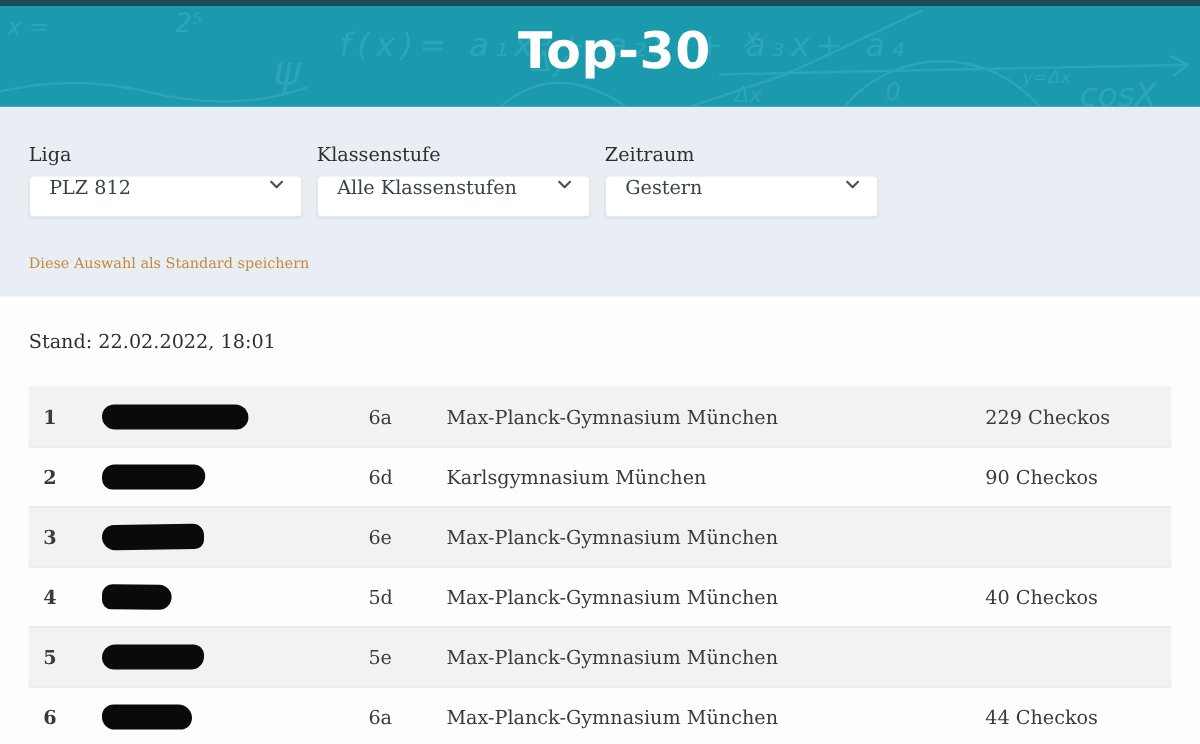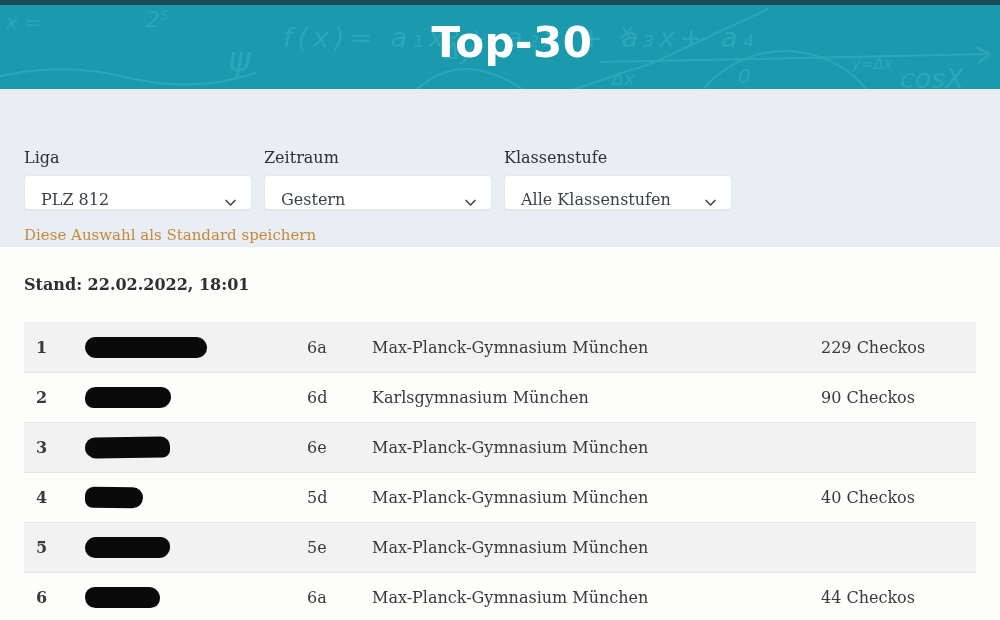--- a/index.html
+++ b/index.html
@@ -36,39 +36,39 @@
     font-family:"DejaVu Sans","Liberation Sans",sans-serif;
     font-weight:800; font-size:42px; letter-spacing:.5px;
     color:#ffffff; padding:17px 0 0 24px; line-height:1;text-align:center;
   }
 
   
   .filters{
     background:var(--filter-bg);
     height:158px; padding:30px 24px 0 24px;
   }
-  .filter-row{ display:flex; gap:12px;margin-top:29px; }
+  .filter-row{ display:flex; gap:12px; }
   .filter-field{ width:228px; }
   .filter-label{ display:block; font-size:16px; color:#2f2f2f; margin-bottom:8px; }
   .select{
     height:35px; background:#ffffff; border:1px solid #e3e7ea; border-radius:4px;
-    display:flex; align-items:flex-end; justify-content:space-between;
+    display:flex; align-items:flex-start; justify-content:space-between;
     padding:0 14px 0 16px; cursor:pointer;
     box-shadow:0 1px 1px rgba(0,0,0,.04);
   }
   .select-value{ font-size:16px; color:#39424a; }
   .chevron{ flex:0 0 auto; }
   .save-link{
-    display:inline-block; margin-top:16px; font-size:15px;
+    display:inline-block; margin-top:31px; font-size:12px;
     color:var(--link); text-decoration:none; cursor:pointer;
   }
 
   
   .content{ padding:0 24px; }
-  .stand{ margin-top:28px; font-size:16px; color:#2f2f2f;font-weight:bold; }
+  .stand{ margin-top:28px; font-size:16px; color:#2f2f2f; }
 
   .table{ margin-top:28px; }
   .row{
     display:grid;
     grid-template-columns:61px 222px 65px 449px auto;
     align-items:center;
     height:50px; font-size:16px; color:#3a3a3a;
   }
   .row + .row{ border-top:1px solid var(--row-border); }
   .row.odd{ background:var(--row-gray); }
@@ -120,33 +120,33 @@
       <label class="filter-label">Liga</label>
       <div class="select">
         <span class="select-value">PLZ 812</span>
         <svg class="chevron" width="13" height="13" viewBox="0 0 13 13">
           <polyline points="2,4.5 6.5,9 11,4.5" fill="none" stroke="#4a4a4a" stroke-width="1.7" stroke-linecap="round" stroke-linejoin="round"></polyline>
         </svg>
       </div>
     </div>
 
     <div class="filter-field">
-      <label class="filter-label">Zeitraum</label>
+      <label class="filter-label">Klassenstufe</label>
       <div class="select">
-        <span class="select-value">Gestern</span>
+        <span class="select-value">Alle Klassenstufen</span>
         <svg class="chevron" width="13" height="13" viewBox="0 0 13 13">
           <polyline points="2,4.5 6.5,9 11,4.5" fill="none" stroke="#4a4a4a" stroke-width="1.7" stroke-linecap="round" stroke-linejoin="round"></polyline>
         </svg>
       </div>
     </div>
 
     <div class="filter-field">
-      <label class="filter-label">Klassenstufe</label>
+      <label class="filter-label">Zeitraum</label>
       <div class="select">
-        <span class="select-value">Alle Klassenstufen</span>
+        <span class="select-value">Gestern</span>
         <svg class="chevron" width="13" height="13" viewBox="0 0 13 13">
           <polyline points="2,4.5 6.5,9 11,4.5" fill="none" stroke="#4a4a4a" stroke-width="1.7" stroke-linecap="round" stroke-linejoin="round"></polyline>
         </svg>
       </div>
     </div>
 
   </div>
   <a class="save-link">Diese Auswahl als Standard speichern</a>
 </section>
 

